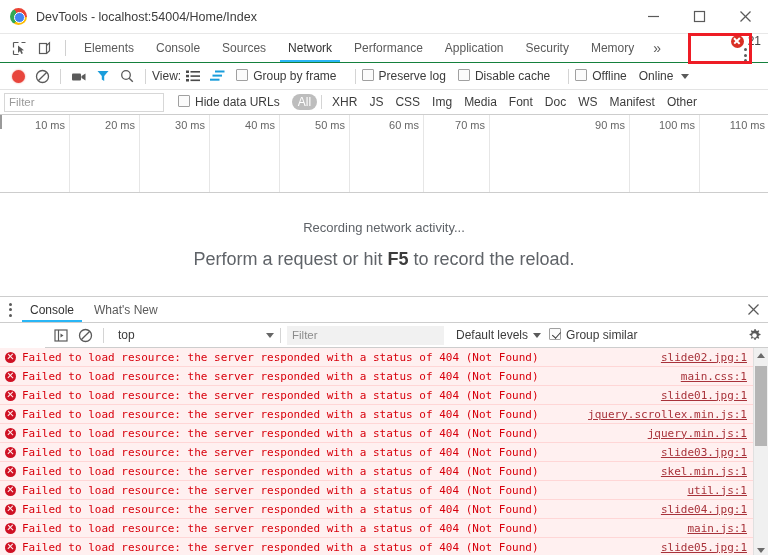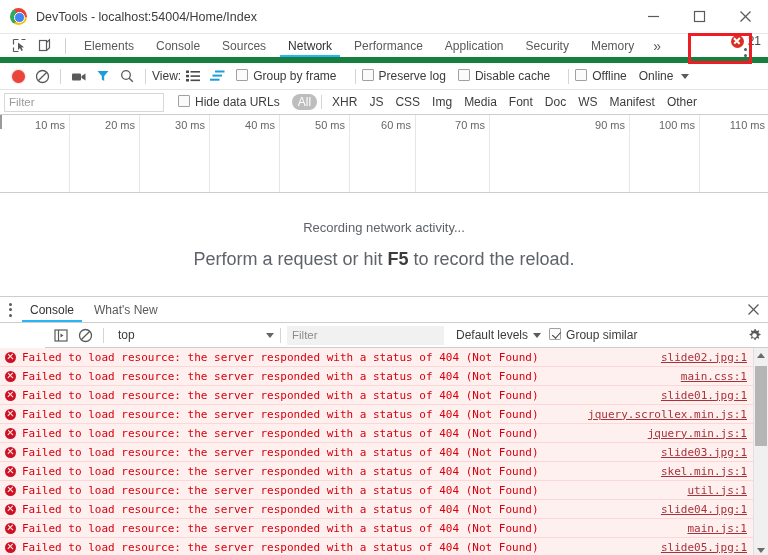--- a/index.html
+++ b/index.html
@@ -53,21 +53,21 @@
     color: #5a5a5a;
   }
   .wc svg { display: block; }
 
   
   .tabstrip {
     height: 29px;
     display: flex;
     align-items: stretch;
     background: #ffffff;
-    border-bottom: 6px solid #15803d;
+    border-bottom: 1px solid #15803d;
     position: relative;
   }
   .tb-icon {
     width: 26px;
     display: flex; align-items: center; justify-content: center;
     color: #5a5a5a;
   }
   .tb-icon.first { margin-left: 6px; }
   .tb-sep {
     width: 1px; height: 16px; background: #d0d0d0;
@@ -584,21 +584,21 @@
     </div>
   <div class="tl-cell" style="left:140px;width:70px">
       <span>30 ms</span>
     </div>
   <div class="tl-cell" style="left:210px;width:70px">
       <span>40 ms</span>
     </div>
   <div class="tl-cell" style="left:280px;width:70px">
       <span>50 ms</span>
     </div>
-  <div class="tl-cell" style="left:346px;width:70px">
+  <div class="tl-cell" style="left:354px;width:70px">
       <span>60 ms</span>
     </div>
   <div class="tl-cell" style="left:420px;width:70px">
       <span>70 ms</span>
     </div>
   <div class="tl-cell" style="left:560px;width:70px">
       <span>90 ms</span>
     </div>
   <div class="tl-cell" style="left:630px;width:70px">
       <span>100 ms</span>

